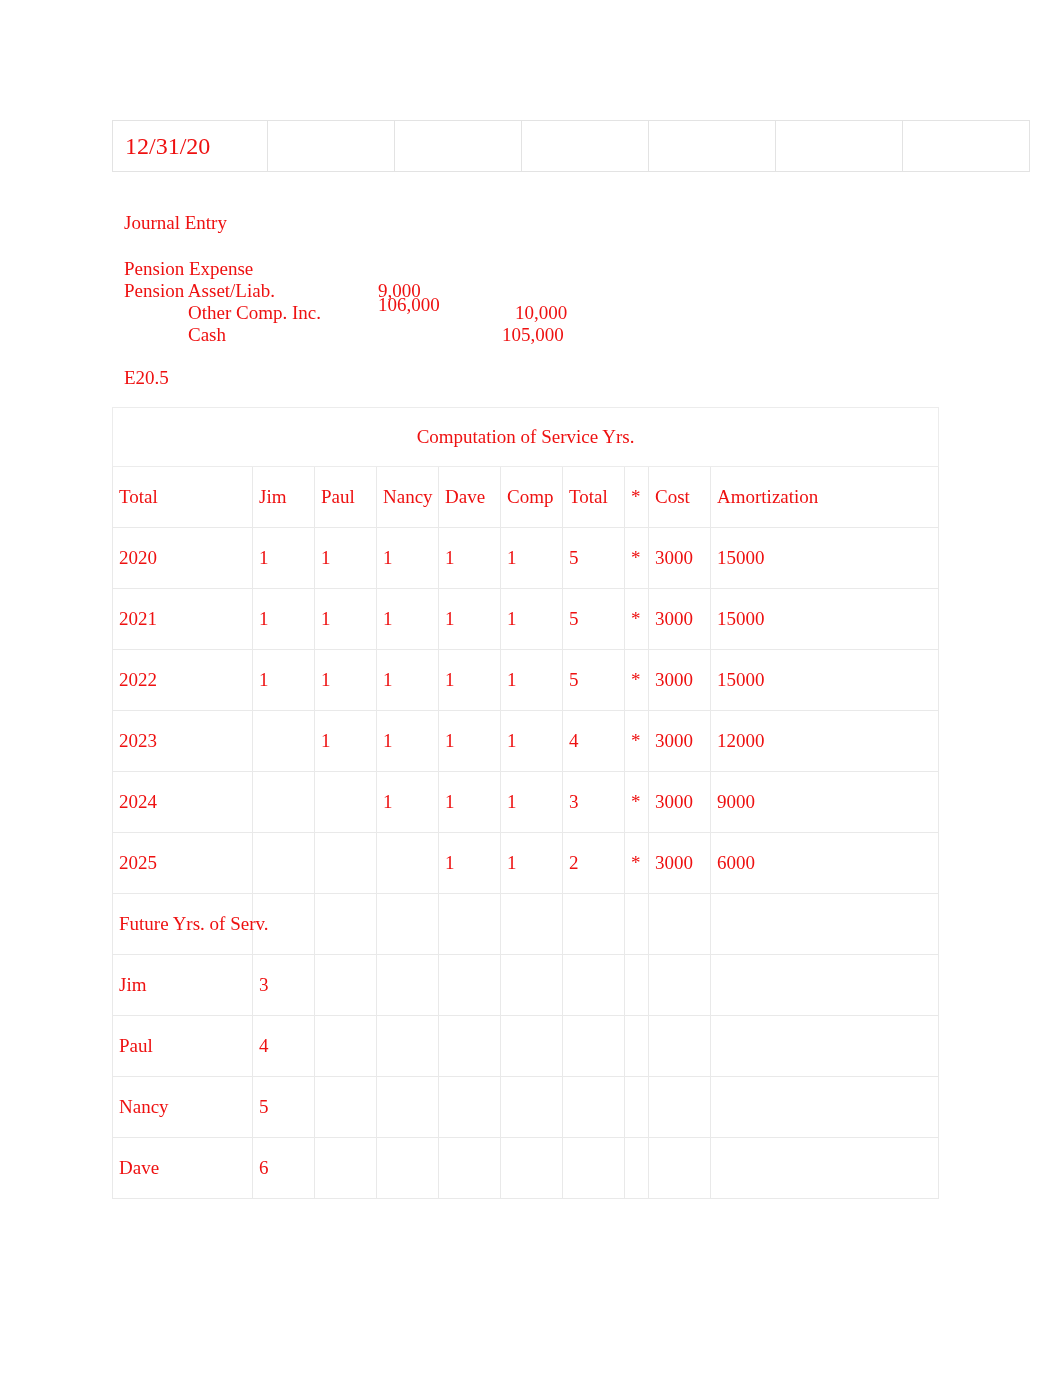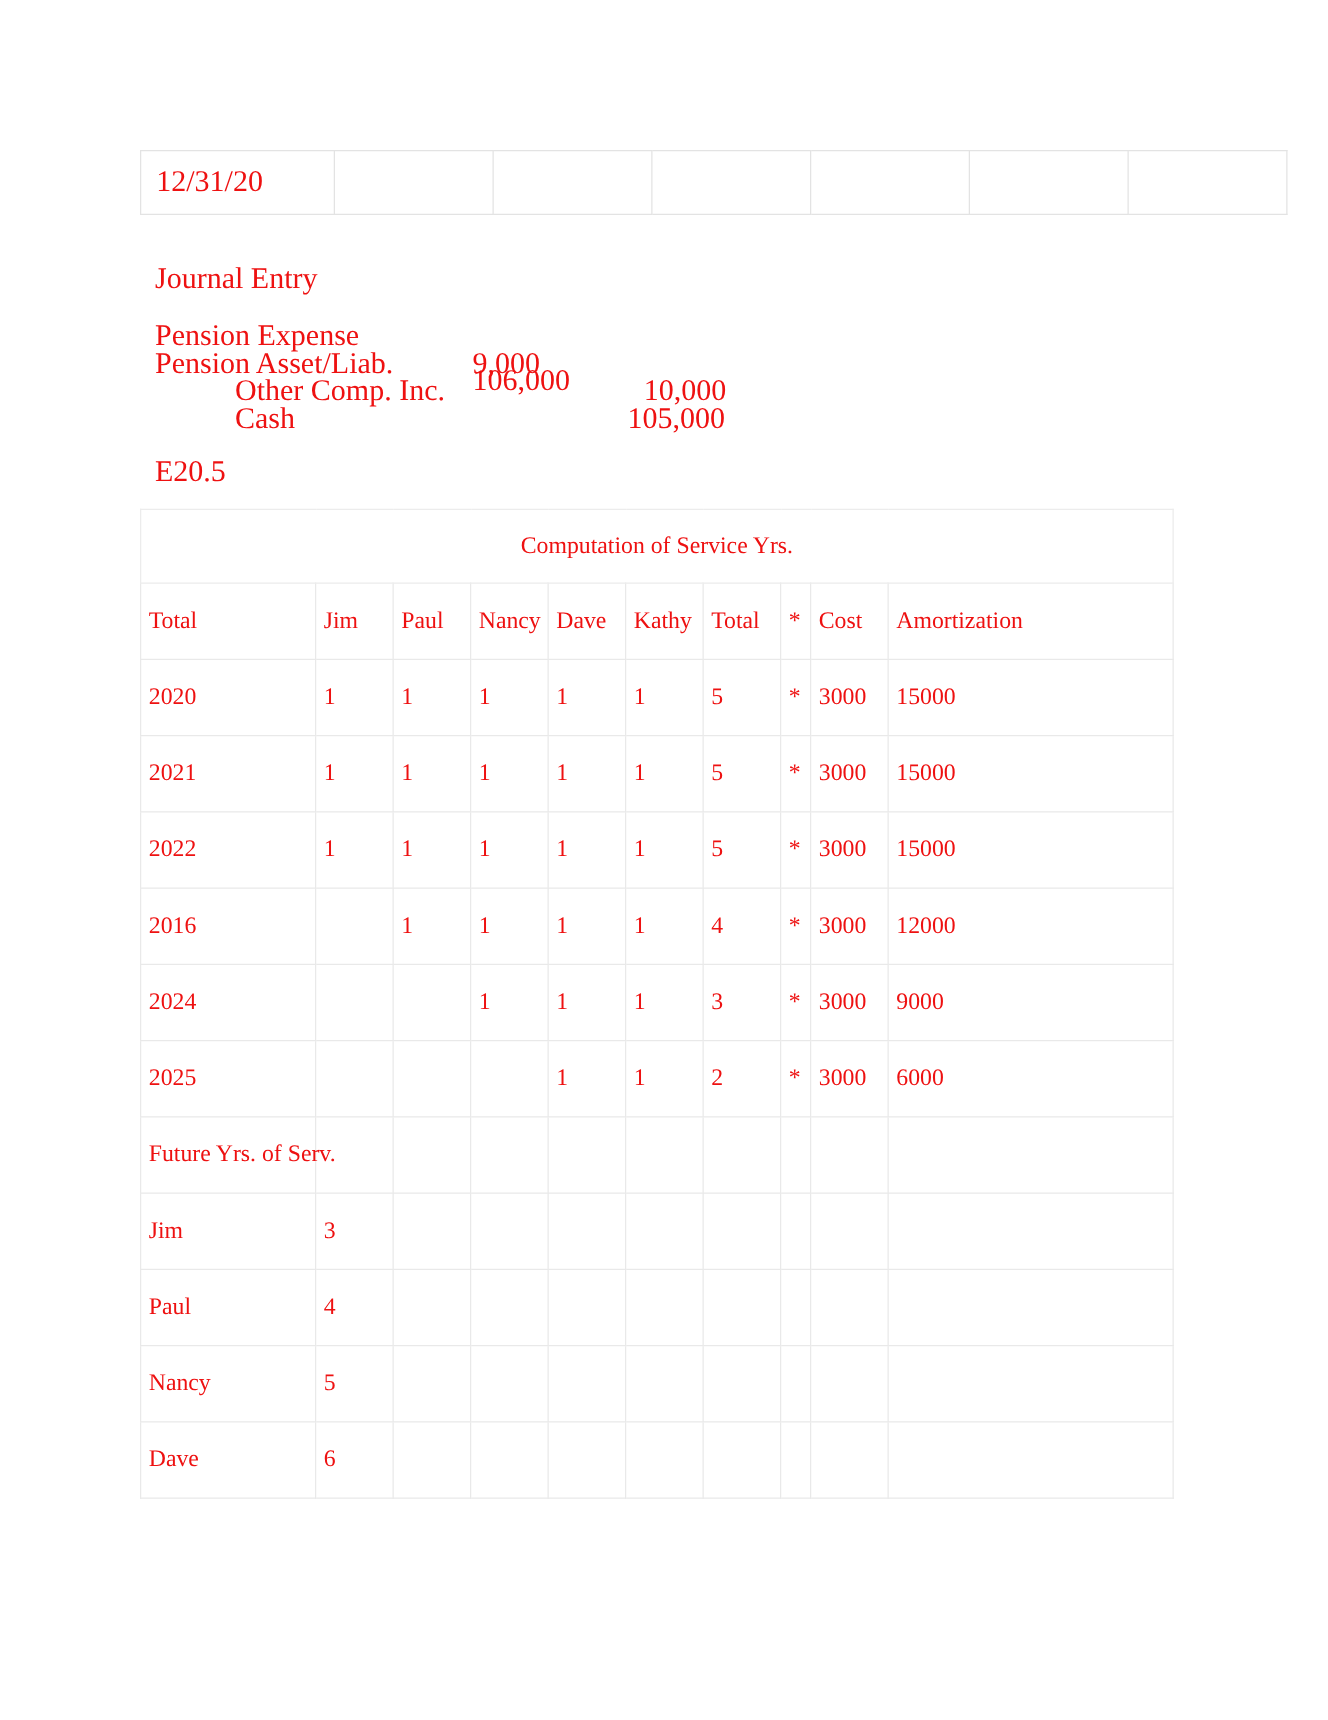--- a/index.html
+++ b/index.html
@@ -41,21 +41,21 @@
     line-height: 50px;
     vertical-align: middle;
     white-space: nowrap;
   }
   .top-table td.c0 { width: 142px; }
   .top-table td.cx { width: 114px; }
 
   
   .txt {
     position: absolute;
-    font-size: 24px;
+    font-size: 19px;
     line-height: 22px;
     white-space: nowrap;
   }
 
   
   .main-table {
     position: absolute;
     left: 112px;
     top: 407px;
     width: 824px;
@@ -144,21 +144,21 @@
       <tr>
         <td class="title-cell" colspan="10">Computation of Service Yrs.</td>
       </tr>
 
       <tr>
         <td>Total</td>
         <td>Jim</td>
         <td>Paul</td>
         <td>Nancy</td>
         <td>Dave</td>
-        <td>Kathy</td>
+        <td>Comp</td>
         <td>Total</td>
         <td class="star-cell">*</td>
         <td>Cost</td>
         <td>Amortization</td>
       </tr>
 
       <tr>
         <td>2020</td>
         <td>1</td>
         <td>1</td>
@@ -188,21 +188,21 @@
         <td>1</td>
         <td>1</td>
         <td>1</td>
         <td>1</td>
         <td>5</td>
         <td class="star-cell">*</td>
         <td>3000</td>
         <td>15000</td>
       </tr>
       <tr>
-        <td>2016</td>
+        <td>2023</td>
         <td></td>
         <td>1</td>
         <td>1</td>
         <td>1</td>
         <td>1</td>
         <td>4</td>
         <td class="star-cell">*</td>
         <td>3000</td>
         <td>12000</td>
       </tr>

